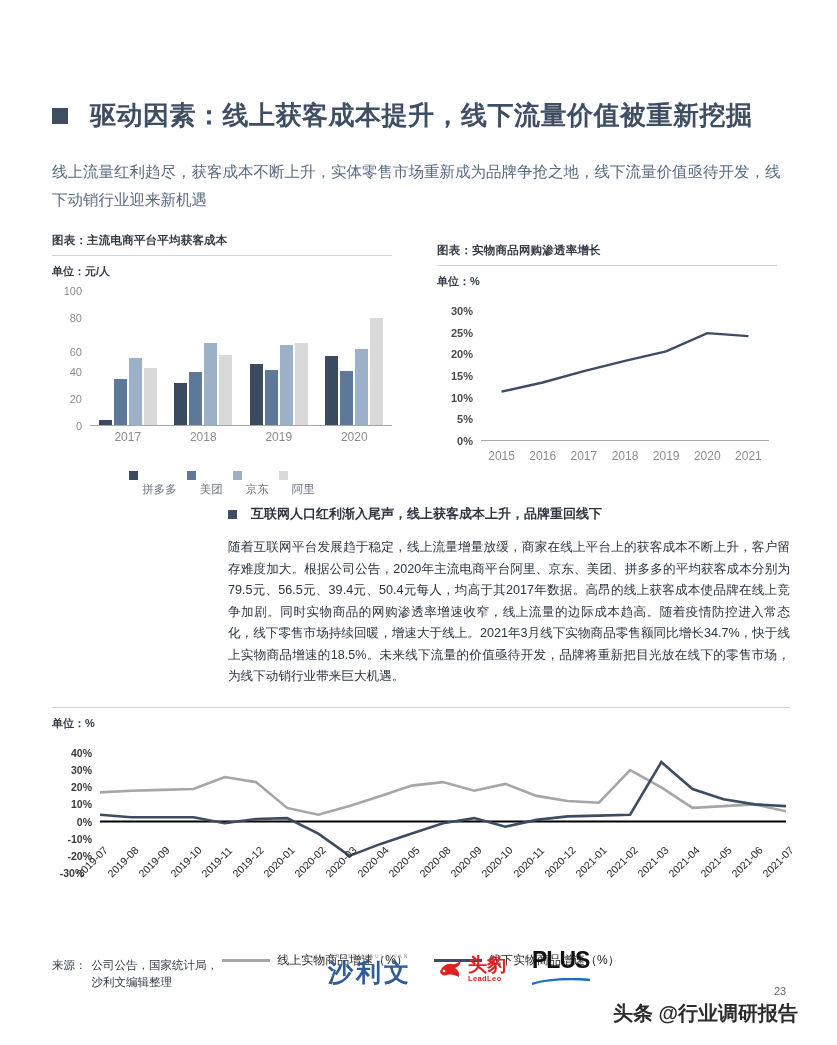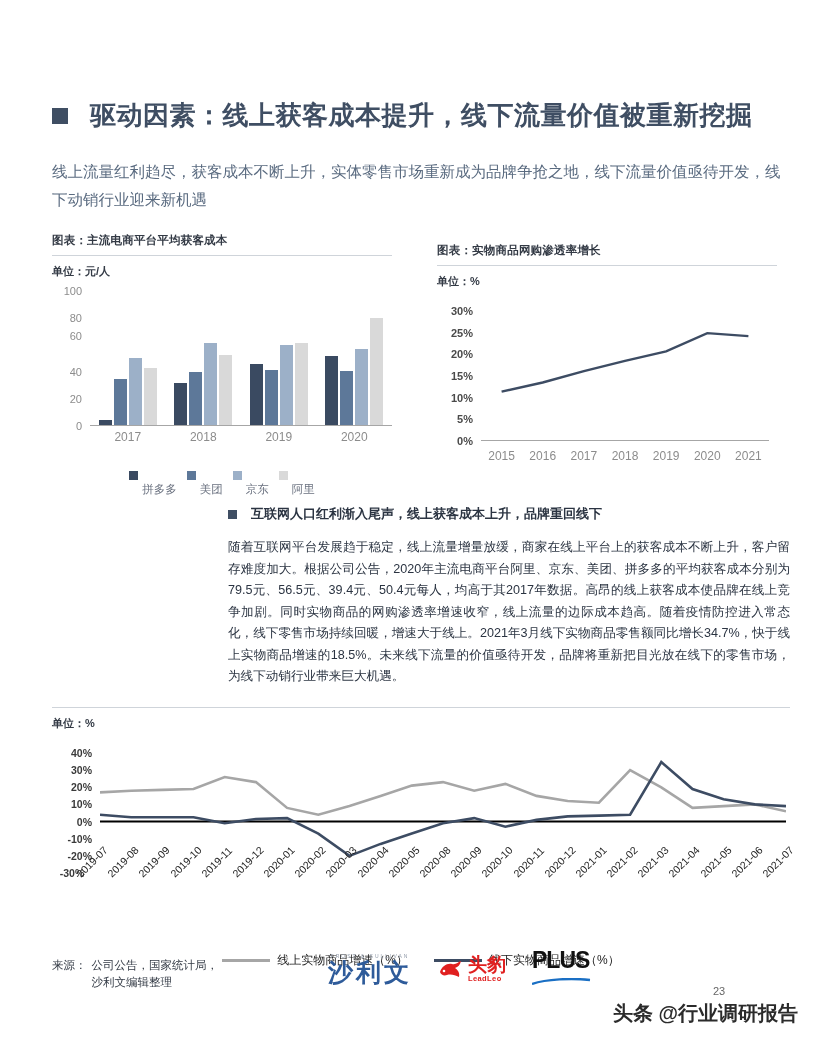--- a/index.html
+++ b/index.html
@@ -115,21 +115,21 @@
 
   .logo-leadleo { display: flex; align-items: center; gap: 4px; }
   .ll-mark { width: 26px; height: 20px; position: relative; }
   .ll-tx { display: flex; flex-direction: column; align-items: flex-start; }
   .ll-cn { font-size: 19px; font-weight: bold; color: #e02020; line-height: 19px; }
   .ll-en { font-size: 7.5px; font-weight: bold; color: #e02020; letter-spacing: .4px; }
 
   .logo-plus { position: relative; }
   .lp-tx { font-size: 23px; font-weight: bold; color: #111; letter-spacing: -1px; line-height: 22px; }
 
-  .pagenum { position: absolute; left: 713px; top: 985px; font-size: 11px; color: #666; }
+  .pagenum { position: absolute; left: 774px; top: 985px; font-size: 11px; color: #666; }
   .watermark {
     position: absolute; left: 613px; top: 1000px;
     font-size: 20px; font-weight: bold; color: #2b2b2b; white-space: nowrap;
   }
 </style>
 </head>
 <body>
 
 <div class="page">
 
@@ -141,21 +141,21 @@
 
   <div class="chart1">
     <div class="card-title">图表：主流电商平台平均获客成本</div>
     <div class="card-rule"></div>
     <div class="card-unit">单位：元/人</div>
     <div class="bc-wrap">
       <div id="bc-ylabs">
           <div class="bc-ylab" style="top: 135px;">0</div>
           <div class="bc-ylab" style="top: 108px;">20</div>
           <div class="bc-ylab" style="top: 81px;">40</div>
-          <div class="bc-ylab" style="top: 45px;">60</div>
+          <div class="bc-ylab" style="top: 61px;">60</div>
           <div class="bc-ylab" style="top: 27px;">80</div>
           <div class="bc-ylab" style="top: 0px;">100</div>
         </div>
       <div class="bc-plot" id="bc-plot">
           <div class="bc-group">
             <div class="bc-bar" style="height: 5.4px; background: rgb(58, 74, 97);"></div>
             <div class="bc-bar" style="height: 45.9px; background: rgb(93, 120, 153);"></div>
             <div class="bc-bar" style="height: 67.5px; background: rgb(156, 176, 200);"></div>
             <div class="bc-bar" style="height: 56.7px; background: rgb(217, 217, 217);"></div>
           </div>

